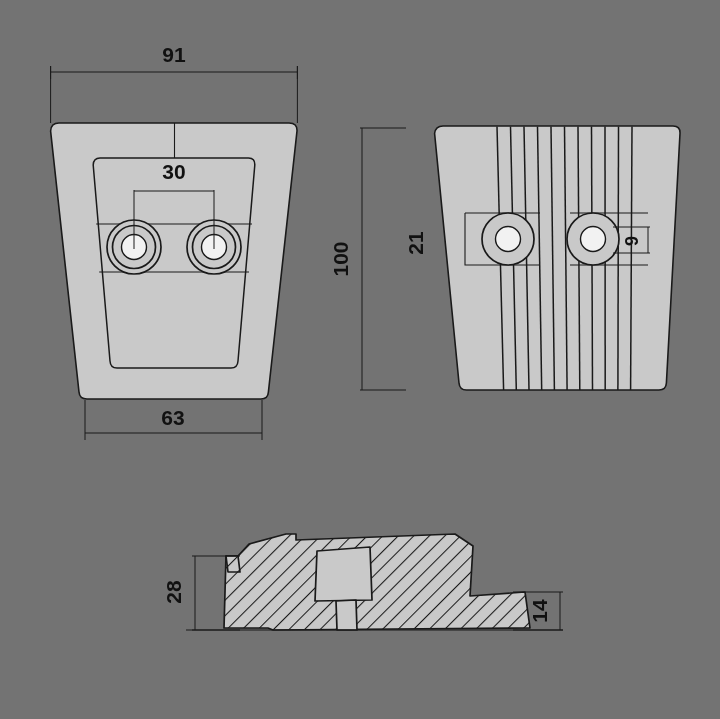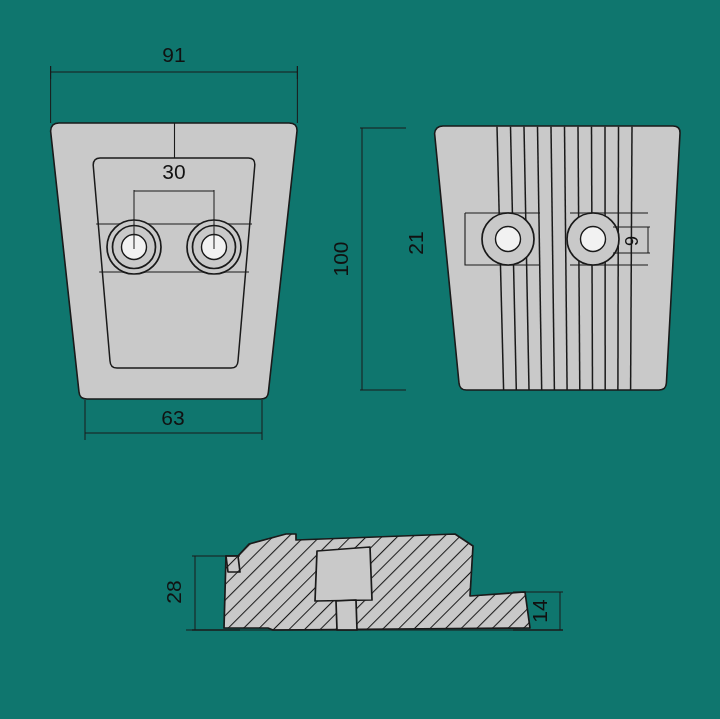--- a/index.html
+++ b/index.html
@@ -11,21 +11,22 @@
   body {
     width: 720px;
     height: 719px;
     font-family: "Liberation Sans", sans-serif;
     overflow: hidden;
   }
   #drawing-root {
     position: relative;
     width: 720px;
     height: 719px;
-    background: #0f766e;
+    background: #737373;
+    font-weight: bold;
   }
   svg#tech-drawing {
     display: block;
     width: 720px;
     height: 719px;
   }
   .part-fill {
     fill: #c9c9c9;
     stroke: #1a1a1a;
     stroke-width: 1.6;

